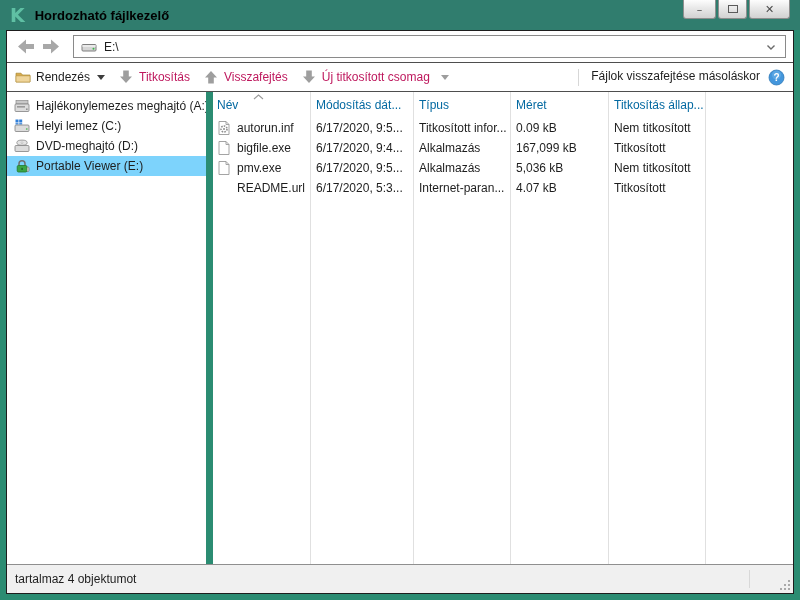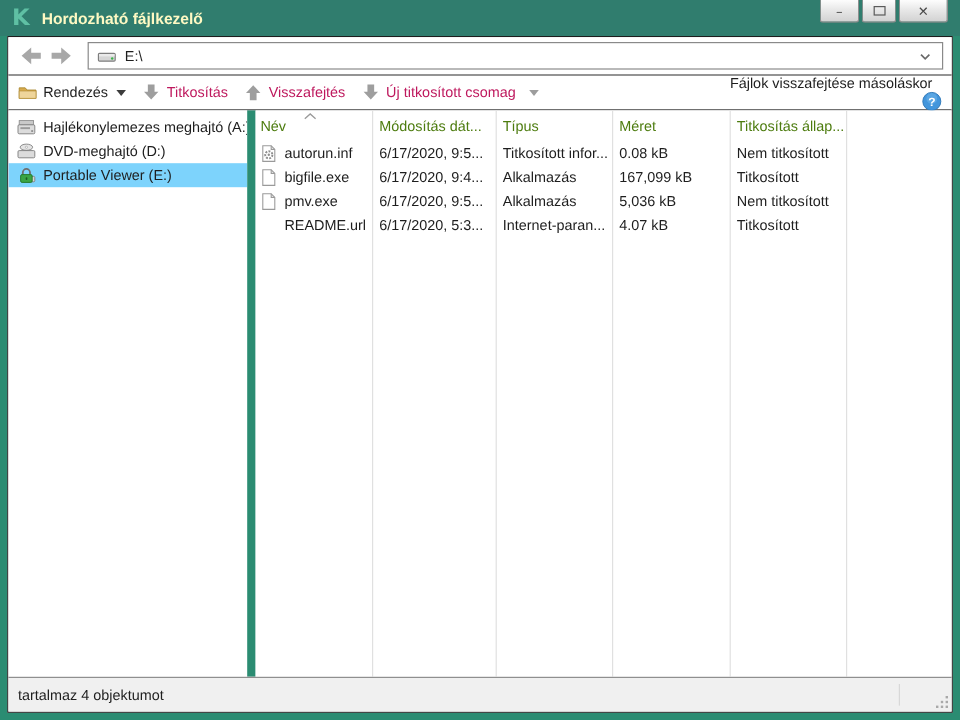--- a/index.html
+++ b/index.html
@@ -3,21 +3,21 @@
 <meta charset="utf-8">
 <style>
   * { margin:0; padding:0; box-sizing:border-box; }
   body { width:800px; height:600px; font-family:"Liberation Sans","DejaVu Sans",sans-serif; font-size:12px; color:#1e1e1e; background:#fff; }
 
   .window { width:800px; height:600px; background:#2b8c72; padding:0 6px 6px; display:flex; flex-direction:column; }
 
   
   .titlebar { height:30px; margin:0 -6px; background:#307d6e; display:flex; align-items:center; padding-left:10px; position:relative; flex:0 0 auto; }
   .logo-k { font-weight:bold; font-size:19px; color:#5fc0a4; line-height:1; margin-right:10px; font-family:"DejaVu Sans",sans-serif; }
-  .win-title { color:#fef9c3; font-weight:bold; font-size:13px; }
+  .win-title { color:#000000; font-weight:bold; font-size:13px; }
   .win-controls { position:absolute; top:0; right:10px; display:flex; }
   .wc { height:19px; border:1px solid #8e8e8e; border-top:none; border-radius:0 0 3px 3px; background:linear-gradient(#fdfdfd,#e8e8e8 45%,#d2d2d2); color:#4a4a4a; font-size:11px; line-height:17px; text-align:center; cursor:default; margin-left:2px; font-family:"DejaVu Sans",sans-serif; }
   .wc.min { width:33px; }
   .wc.max { width:29px; display:flex; align-items:center; justify-content:center; }
   .maxbox { width:10px; height:8px; border:1px solid #5a5a5a; display:block; }
   .wc.close { width:41px; }
 
   
   .content { flex:1; background:#fff; border:1px solid #1d1d1d; display:flex; flex-direction:column; min-height:0; }
 
@@ -29,38 +29,38 @@
   .combo-path { font-size:12px; color:#1e1e1e; }
   .combo-chevron { margin-left:auto; }
 
   
   .toolbar { height:30px; border-top:1px solid #4e4e4e; border-bottom:1px solid #4e4e4e; background:#fff; display:flex; align-items:center; padding:0 8px; flex:0 0 auto; }
   .tbtn { display:flex; align-items:center; gap:5px; margin-right:13px; background:none; border:none; font-size:12px; font-family:inherit; cursor:default; }
   .tbtn.enabled { color:#1e1e1e; }
   .tbtn.disabled { color:#be185d; }
   .caret-dark { width:0; height:0; border-left:4px solid transparent; border-right:4px solid transparent; border-top:5px solid #3c3c3c; margin-left:2px; }
   .caret-gray { width:0; height:0; border-left:4px solid transparent; border-right:4px solid transparent; border-top:5px solid #9d9d9d; margin-left:6px; }
-  .tb-right { margin-left:auto; display:flex; align-items:flex-end;flex-direction:column; }
+  .tb-right { margin-left:auto; display:flex; align-items:flex-start; }
   .tb-sep { width:1px; align-self:stretch; background:#d7d7d7; margin-right:12px; }
   .tb-right-label { color:#1e1e1e; margin-right:8px; }
 
   
   .main { flex:1; display:flex; min-height:0; }
   .sidebar { width:199px; background:#fff; padding-top:4px; overflow:hidden; flex:0 0 auto; }
   .sb-item { height:20px; display:flex; align-items:center; gap:6px; padding-left:7px; white-space:nowrap; overflow:hidden; cursor:default; }
   .sb-item.selected { background:#7dd3fc; }
   .sb-item svg { flex:0 0 auto; }
   .sb-label { overflow:hidden; white-space:nowrap; }
   .splitter { width:7px; background:#2b8c72; flex:0 0 auto; cursor:col-resize; }
 
   
   .filelist { flex:1; position:relative; background:#fff; overflow:hidden; }
   .vline { position:absolute; top:0; bottom:0; width:1px; background:#e0e0e0; }
   .fl-grid { display:grid; grid-template-columns:97px 103px 97px 98px 1fr; align-items:center; position:relative; }
-  .fl-header { height:26px; color:#4d7c0f; }
+  .fl-header { height:26px; color:#0369a1; }
   .fl-header .hcell { padding-left:6px; cursor:default; }
   .fl-header .hcell.first { padding-left:4px; }
   .sort-chevron { position:absolute; left:40px; top:2px; }
   .fl-row { height:20px; cursor:default; }
   .cell { padding-left:6px; white-space:nowrap; overflow:hidden; }
   .name-cell { display:flex; align-items:center; gap:5px; padding-left:3px; }
   .icon-slot { width:16px; height:16px; flex:0 0 auto; }
 
   
   .statusbar { height:29px; background:#f0f0f0; border-top:1px solid #8f8f8f; display:flex; align-items:center; padding-left:8px; position:relative; flex:0 0 auto; }
@@ -155,20 +155,33 @@
 
       <div class="sidebar">
         <div class="sb-item">
           <svg width="16" height="16" viewBox="0 0 16 16">
             <rect x="2" y="2.5" width="12" height="3.5" fill="#c9c9c9" stroke="#8a8a8a" stroke-width="0.7"></rect>
             <rect x="1" y="6" width="14" height="7.5" rx="1" fill="#dcdcdc" stroke="#828282" stroke-width="0.8"></rect>
             <rect x="3" y="8" width="8" height="1.6" fill="#9a9a9a"></rect>
             <rect x="12" y="10.5" width="1.6" height="1.4" fill="#8a8a8a"></rect>
           </svg>
           <span class="sb-label">Hajlékonylemezes meghajtó (A:)</span>
+        </div>
+        <div class="sb-item">
+          <svg width="16" height="16" viewBox="0 0 16 16">
+            <g fill="#2f7ed8">
+              <rect x="1.5" y="1.5" width="3" height="3"></rect>
+                <rect x="5.2" y="1.5" width="3" height="3"></rect>
+              <rect x="1.5" y="5.2" width="3" height="1.3"></rect>
+                <rect x="5.2" y="5.2" width="3" height="1.3"></rect>
+            </g>
+            <rect x="1" y="7" width="14" height="6.5" rx="1" fill="#dcdcdc" stroke="#828282" stroke-width="0.8"></rect>
+            <circle cx="12.8" cy="11" r="0.9" fill="#6fbf73"></circle>
+          </svg>
+          <span class="sb-label">Helyi lemez (C:)</span>
         </div>
         <div class="sb-item">
           <svg width="16" height="16" viewBox="0 0 16 16">
             <ellipse cx="8" cy="4.7" rx="5.2" ry="2.6" fill="#e4e4e4" stroke="#8a8a8a" stroke-width="0.8"></ellipse>
             <circle cx="8" cy="4.7" r="0.9" fill="#ffffff" stroke="#9a9a9a" stroke-width="0.5"></circle>
             <rect x="1" y="7.5" width="14" height="6" rx="1" fill="#dcdcdc" stroke="#828282" stroke-width="0.8"></rect>
           </svg>
           <span class="sb-label">DVD-meghajtó (D:)</span>
         </div>
         <div class="sb-item selected">
@@ -209,21 +222,21 @@
                 <path d="M3 1.5 h7 l3 3 V14.5 H3 Z" fill="#ffffff" stroke="#9a9a9a" stroke-width="0.9"></path>
                 <path d="M10 1.5 v3 h3" fill="none" stroke="#9a9a9a" stroke-width="0.9"></path>
                 <circle cx="8" cy="9" r="3" fill="none" stroke="#8d8d8d" stroke-width="1.6" stroke-dasharray="1.6 1.1"></circle>
                 <circle cx="8" cy="9" r="1" fill="#8d8d8d"></circle>
               </svg>
             </span>
             <span>autorun.inf</span>
           </div>
           <div class="cell">6/17/2020, 9:5...</div>
           <div class="cell">Titkosított infor...</div>
-          <div class="cell">0.08 kB</div>
+          <div class="cell">0.09 kB</div>
           <div class="cell">Nem titkosított</div>
         </div>
 
         <div class="fl-grid fl-row">
           <div class="name-cell">
             <span class="icon-slot">
               <svg width="16" height="16" viewBox="0 0 16 16">
                 <path d="M3 1.5 h7 l3 3 V14.5 H3 Z" fill="#ffffff" stroke="#9a9a9a" stroke-width="0.9"></path>
                 <path d="M10 1.5 v3 h3" fill="none" stroke="#9a9a9a" stroke-width="0.9"></path>
               </svg>

